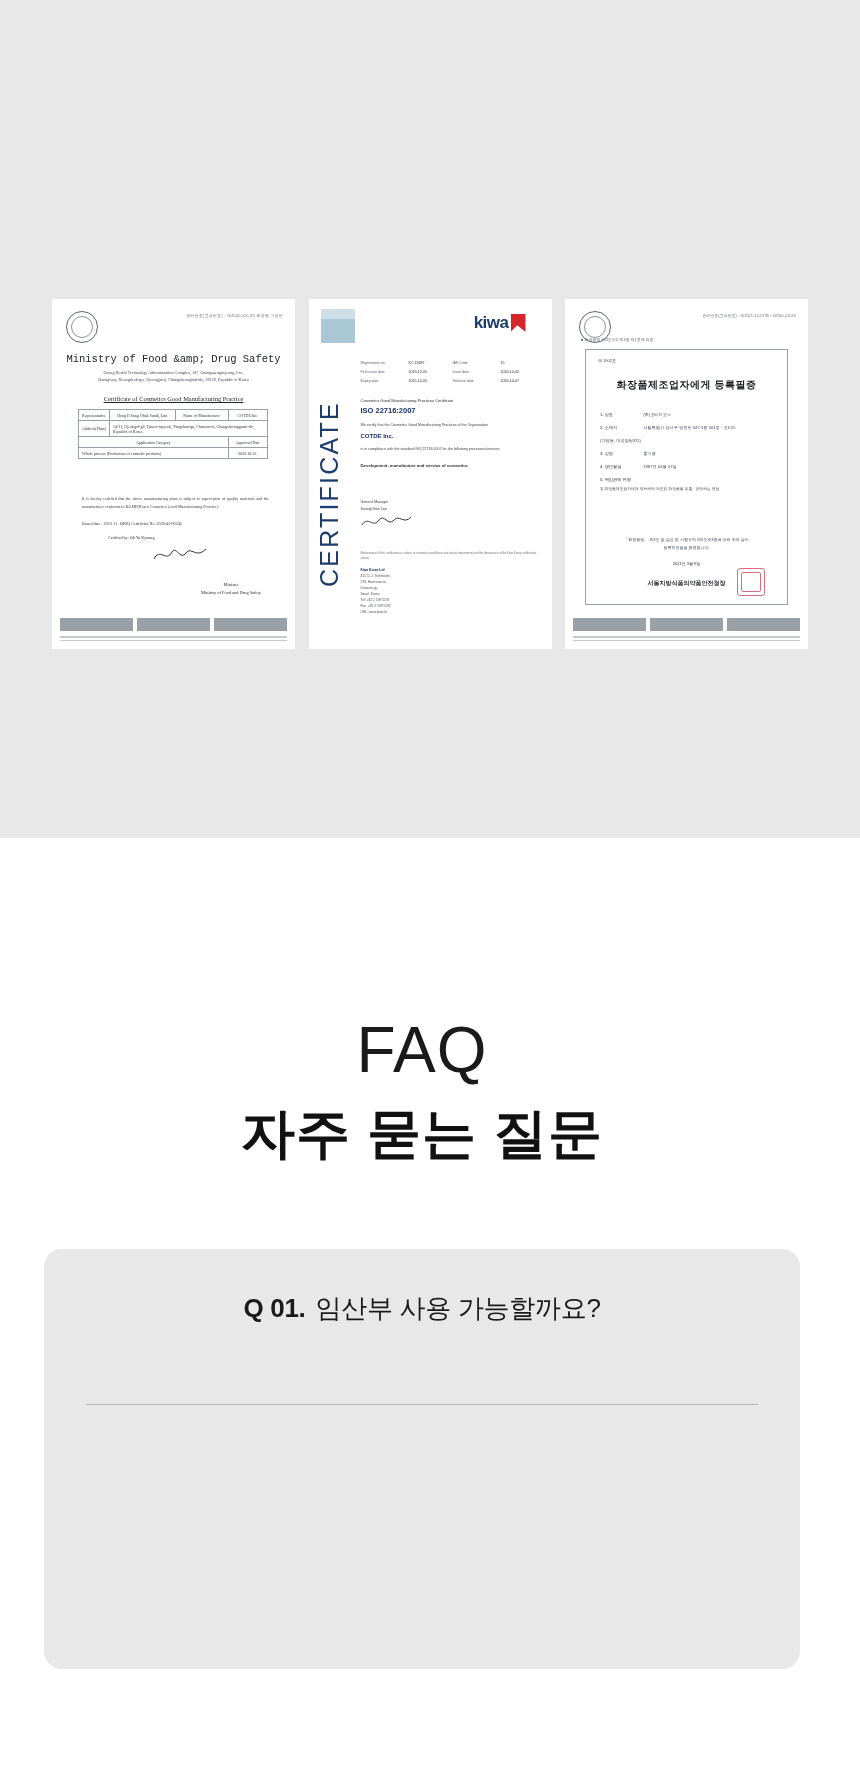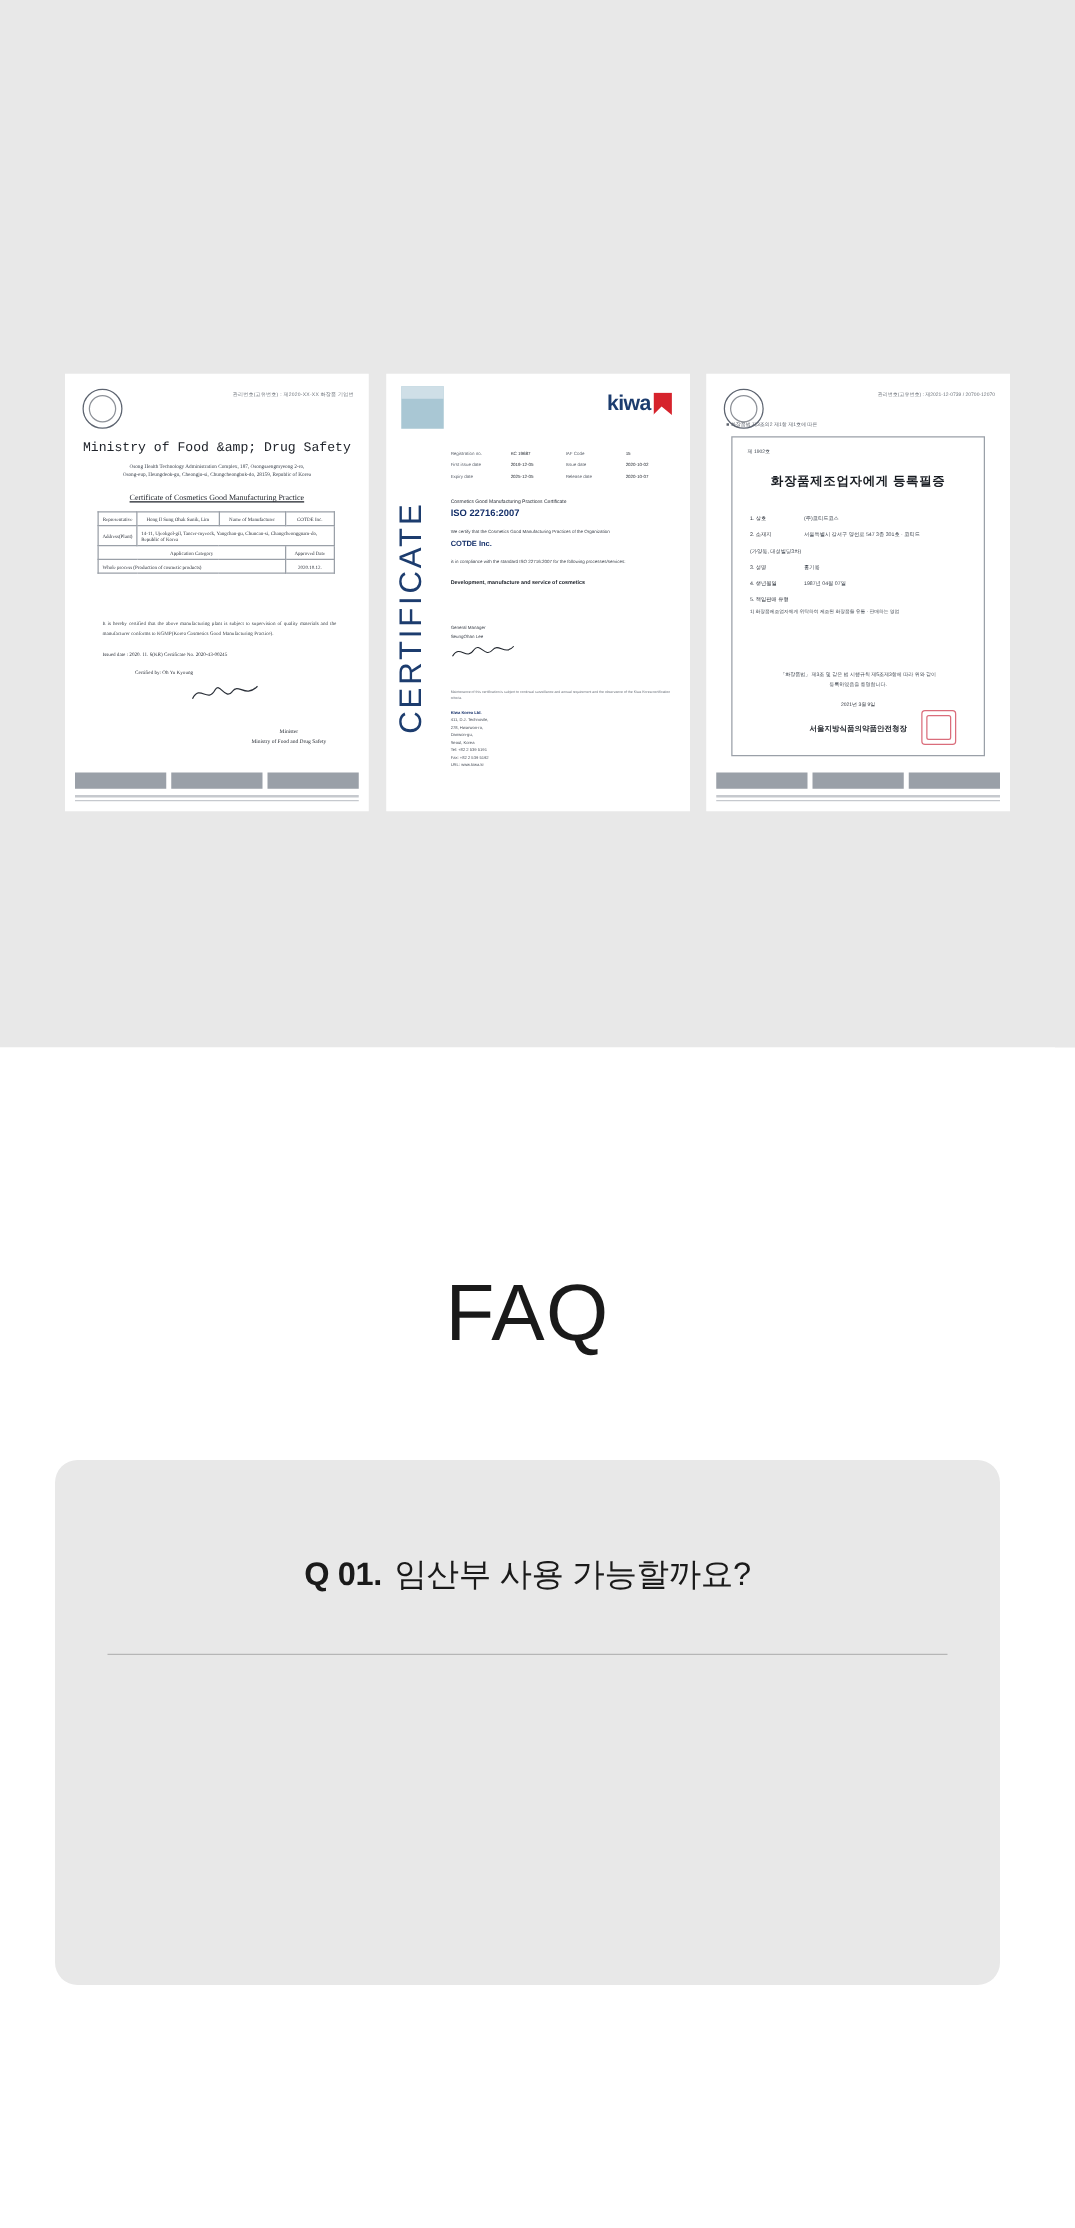--- a/index.html
+++ b/index.html
@@ -176,21 +176,21 @@
     background: #a9c7d4;
   }
   .c2-swatch:after {
     content: "";
     position: absolute;
     left: 0; top: 0; width: 34px; height: 10px;
     background: #cfdfe7;
   }
   .c2-kiwa {
     position: absolute;
-    top: 14px; right: 14px;
+    top: 14px; right: 26px;
     display: flex;
     align-items: center;
     padding-left: 10px;
   }
   .c2-kiwa-word {
     font-family: "Liberation Sans", sans-serif;
     font-weight: bold;
     font-size: 17px;
     color: #1c3c6e;
     letter-spacing: -.5px;
@@ -406,21 +406,21 @@
   .faq-card {
     margin: 86px auto 0;
     width: 756px;
     height: 420px;
     background: #e8e8e8;
     border-radius: 18px;
     box-sizing: border-box;
     position: relative;
   }
   .faq-q {
-    padding-top: 74px;
+    padding-top: 42px;
     text-align: center;
     font-size: 26px;
     color: #1a1a1a;
     letter-spacing: -.3px;
   }
   .faq-q .qnum {
     font-weight: bold;
     margin-right: 10px;
   }
   .faq-divider {
@@ -601,20 +601,21 @@
         <div></div>
       </div>
     </div>
 
   </div>
 </section>
 
 <section class="faq-section">
   <div class="faq-heading">
     <div class="faq-en">FAQ</div>
+    <div class="faq-ko">자주 묻는 질문</div>
   </div>
 
   <div class="faq-card">
     <div class="faq-q">
       <span class="qnum">Q 01.</span><span>임산부 사용 가능할까요?</span>
     </div>
     <div class="faq-divider"></div>
   </div>
 </section>
 

